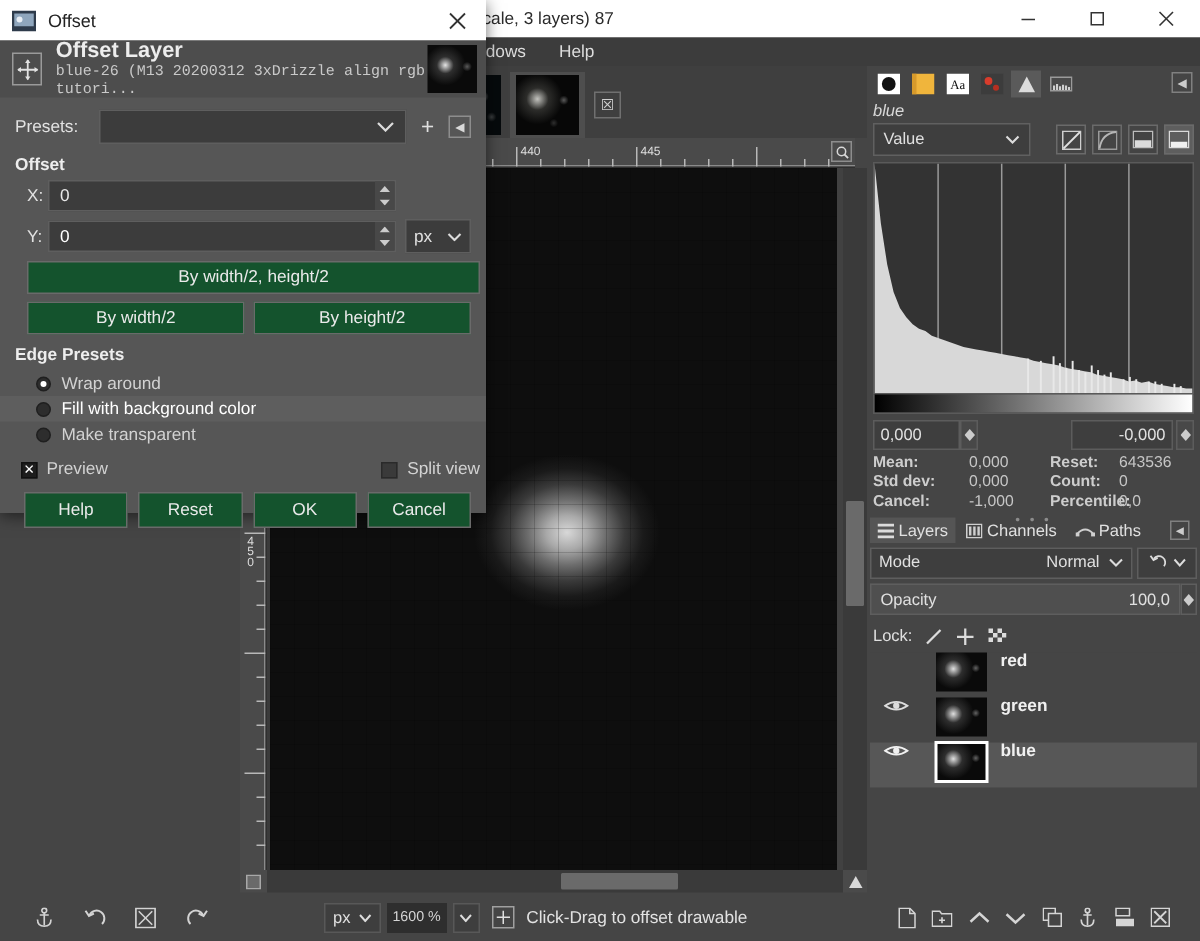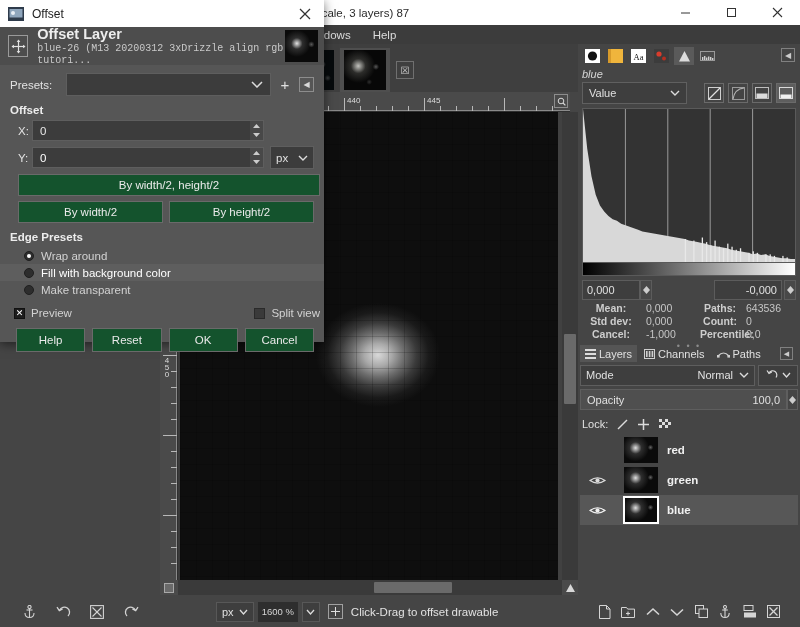--- a/index.html
+++ b/index.html
@@ -159,40 +159,40 @@
     left:582px; top:108px; width:214px; height:155px;
     background:#333333; border:1px solid #5a5a5a;
   }
   #hist-grad { left:582px; top:263px; width:214px; height:13px; border:1px solid #5a5a5a; border-top:none;
     background:linear-gradient(to right,#000 0%,#ffffff 100%);}
   #hist-range-row { left:580px; top:280px; width:218px; height:22px; }
   .spin-sm { position:absolute; height:20px; background:#3e3e3e; border:1px solid #5c5c5c; display:flex; align-items:center; font-size:11px; padding:0 4px; }
   .spin-arrows { width:12px; height:20px; background:#484848; border:1px solid #5c5c5c; display:flex; flex-direction:column; align-items:center; justify-content:center;}
   #hist-stats { left:582px; top:302px; width:216px; font-size:10.5px; line-height:13px; }
   #hist-stats .row { display:flex; }
-  #hist-stats .k { text-align:center; font-weight:bold; color:#cdcdcd; }
+  #hist-stats .k { text-align:left; font-weight:bold; color:#cdcdcd; }
   #hist-stats .v { color:#c6c6c6; padding-left:6px; }
   #dock-sep { left:580px; top:343px; width:218px; height:5px; display:flex; align-items:center; justify-content:center; color:#8c8c8c; font-size:9px; letter-spacing:2px;}
 
   
   #layers-tabs { left:580px; top:345px; width:218px; height:17px; display:flex; align-items:center; gap:2px; }
   .ltab { height:17px; display:flex; align-items:center; gap:3px; padding:0 5px; font-size:11px; color:#e0e0e0;}
   .ltab.sel { background:#555555; }
   #layers-menu-btn { position:absolute; right:5px; top:2px; width:13px;height:13px;border:1px solid #808080;display:flex;align-items:center;justify-content:center;font-size:7px;color:#ccc;}
 
   #mode-row { left:580px; top:364px; width:218px; height:22px; display:flex; align-items:center; gap:3px;}
   #mode-combo { flex:1; height:21px; background:#3e3e3e; border:1px solid #5e5e5e; display:flex; align-items:center; justify-content:space-between; padding:0 5px; font-size:11px;}
   #mode-extra { width:40px;height:21px;background:#3e3e3e;border:1px solid #5e5e5e;display:flex;align-items:center;justify-content:center;gap:4px;font-size:10px;}
   #opacity-row { left:580px; top:389px; width:218px; height:22px; display:flex;}
   #opacity-bar { flex:1; height:21px; background:#4f4f4f; border:1px solid #5e5e5e; display:flex;align-items:center;justify-content:space-between;padding:0 6px;font-size:11px;}
   #opacity-spin { width:11px;height:21px;background:#454545;border:1px solid #5e5e5e;display:flex;flex-direction:column;align-items:center;justify-content:center;}
   #lock-row { left:582px; top:415px; width:216px; height:18px; display:flex; align-items:center; gap:8px; font-size:11px;}
 
   #layers-list { left:580px; top:435px; width:218px; height:125px; background:#454545; }
-  .layer-row { height:30px; display:flex; align-items:center; }
+  .layer-row { height:30px; display:flex; align-items:flex-start; }
   .layer-row.sel { background:#575757; }
   .eye-cell { width:34px; display:flex; align-items:center; justify-content:center; }
   .lock-cell { width:10px; }
   .lthumb { width:34px; height:26px; background:
       radial-gradient(circle at 34% 42%, rgba(235,235,235,.95) 0%, rgba(90,90,90,.45) 22%, rgba(0,0,0,0) 50%),
       radial-gradient(circle at 78% 40%, rgba(190,190,190,.5) 0%, rgba(0,0,0,0) 9%),
       #0a0a0a; }
   .lthumb.selected { outline:2px solid #ffffff; outline-offset:-1px; }
   .lname { padding-left:9px; font-size:11.5px; color:#f0f0f0; font-weight:bold;}
   #layers-bottom { left:578px; top:596px; width:222px; height:31px; background:#454545; display:flex; align-items:center; justify-content:space-around; padding:0 14px;}
@@ -597,21 +597,21 @@
       <svg width="7" height="4" viewBox="0 0 7 4">
           <polygon points="3.5,4 0,0 7,0" fill="#ccc"></polygon>
         </svg>
     </div>
   </div>
 
   <div id="hist-stats" class="abs">
     <div class="row">
       <div class="k" style="width:58px;">Mean:</div>
       <div class="v" style="width:60px;">0,000</div>
-      <div class="k" style="width:40px;">Paths:</div>
+      <div class="k" style="width:40px;">Reset:</div>
       <div class="v">643536</div>
     </div>
     <div class="row">
       <div class="k" style="width:58px;">Std dev:</div>
       <div class="v" style="width:60px;">0,000</div>
       <div class="k" style="width:40px;">Count:</div>
       <div class="v">0</div>
     </div>
     <div class="row">
       <div class="k" style="width:58px;">Cancel:</div>

